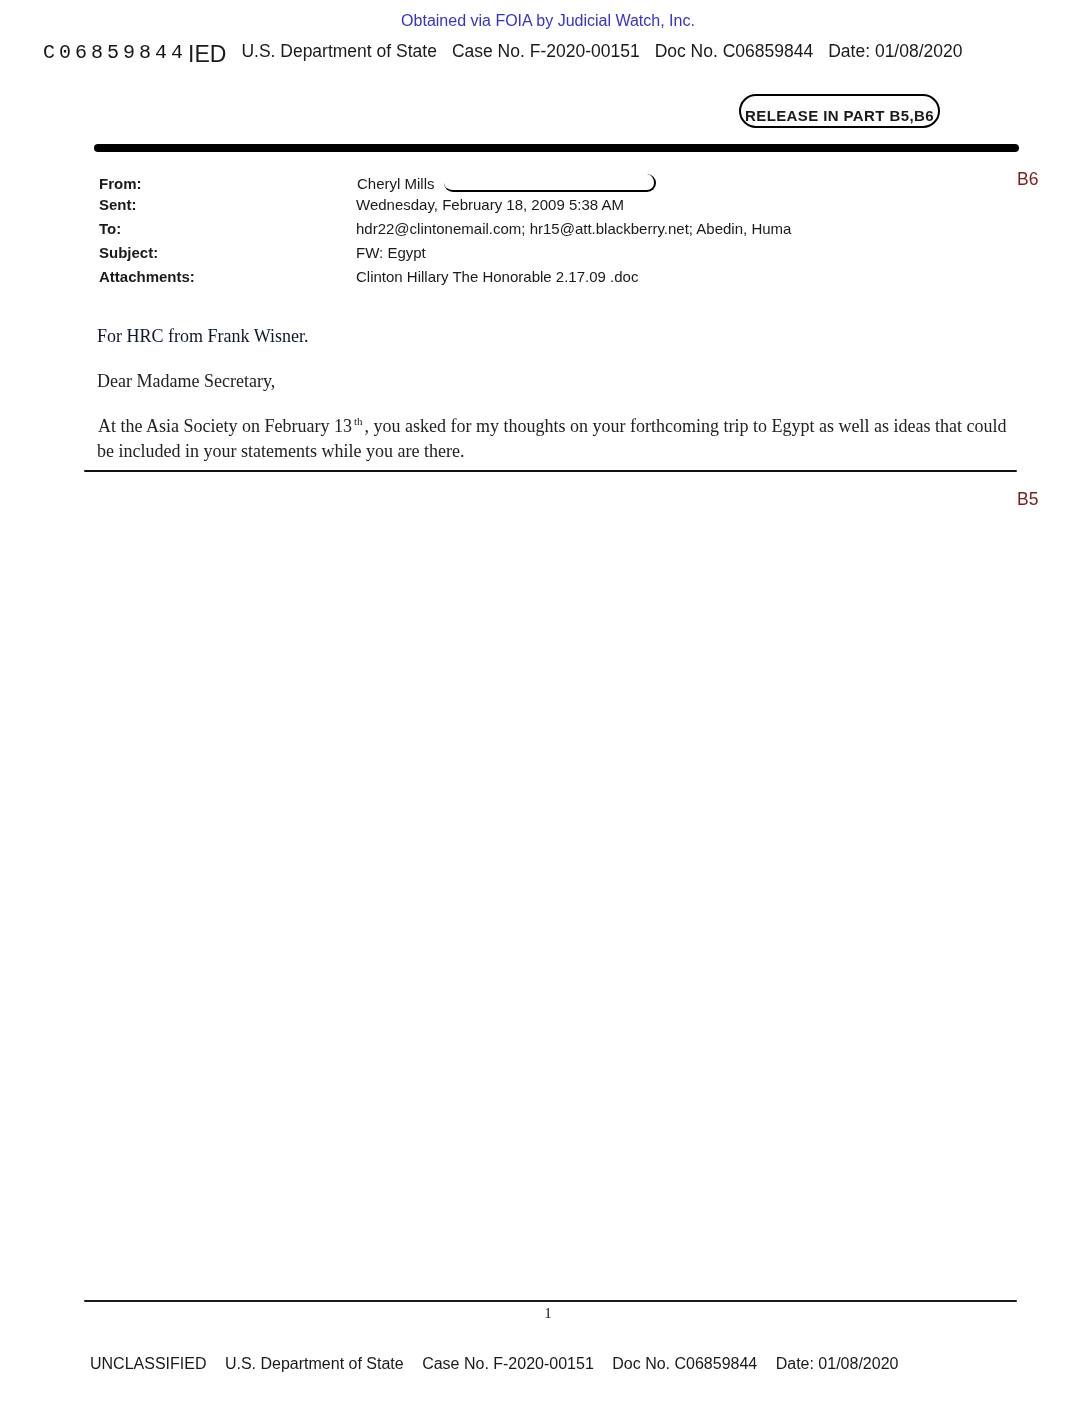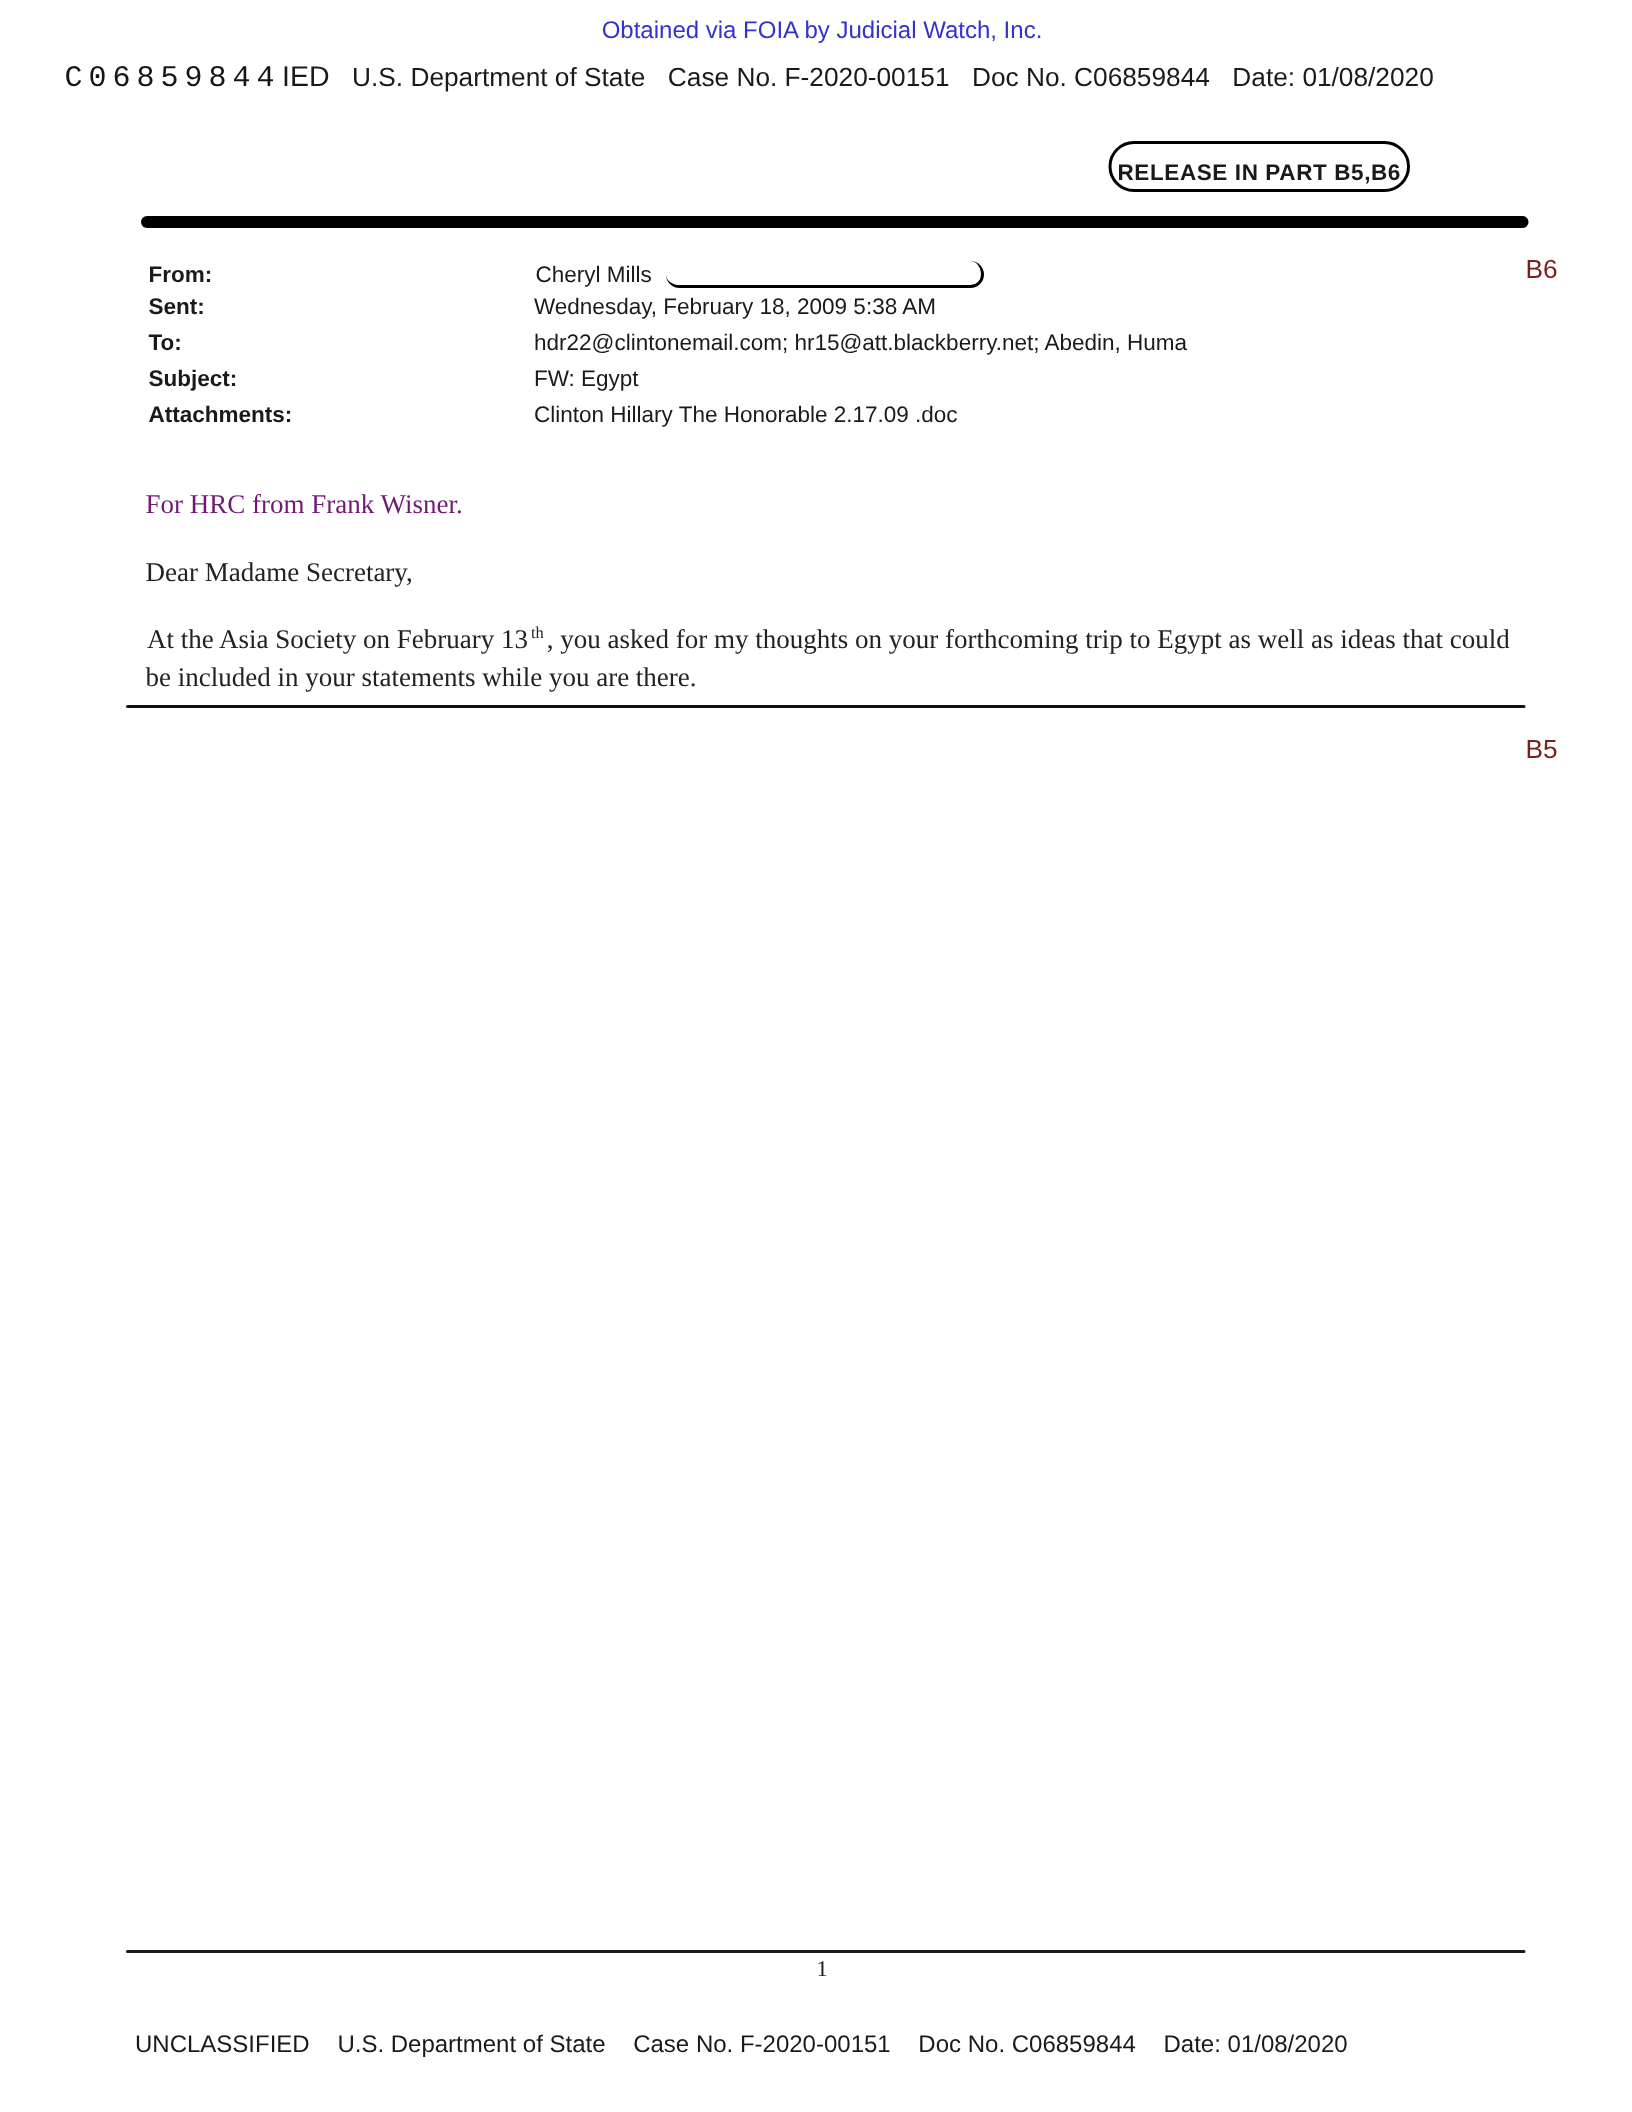--- a/index.html
+++ b/index.html
@@ -33,21 +33,21 @@
     display: flex;
     align-items: flex-start;
   }
   .stamp {
     font-family: "Liberation Mono", monospace;
     font-size: 20px;
     letter-spacing: 4px;
     color: #151515;
   }
   .remnant {
-    font-size: 19px;
+    font-size: 23px;
     margin-left: 0px;
   }
   .hdr-seg {
     font-size: 17.5px;
     margin-left: 14px;
   }
 
   
   .release-box {
     position: absolute;
@@ -100,21 +100,21 @@
   
   .body-serif {
     position: absolute;
     left: 93px;
     font-family: "Liberation Serif", serif;
     font-size: 18px;
     color: #222222;
   }
   .faded-line {
     top: 322px;
-    color: #701a75;
+    color: #0f172a;
     filter: blur(0.4px);
   }
   .salutation { top: 367px; }
   .paragraph {
     top: 410px;
     width: 912px;
     line-height: 25px;
   }
   .paragraph sup {
     font-size: 11px;

